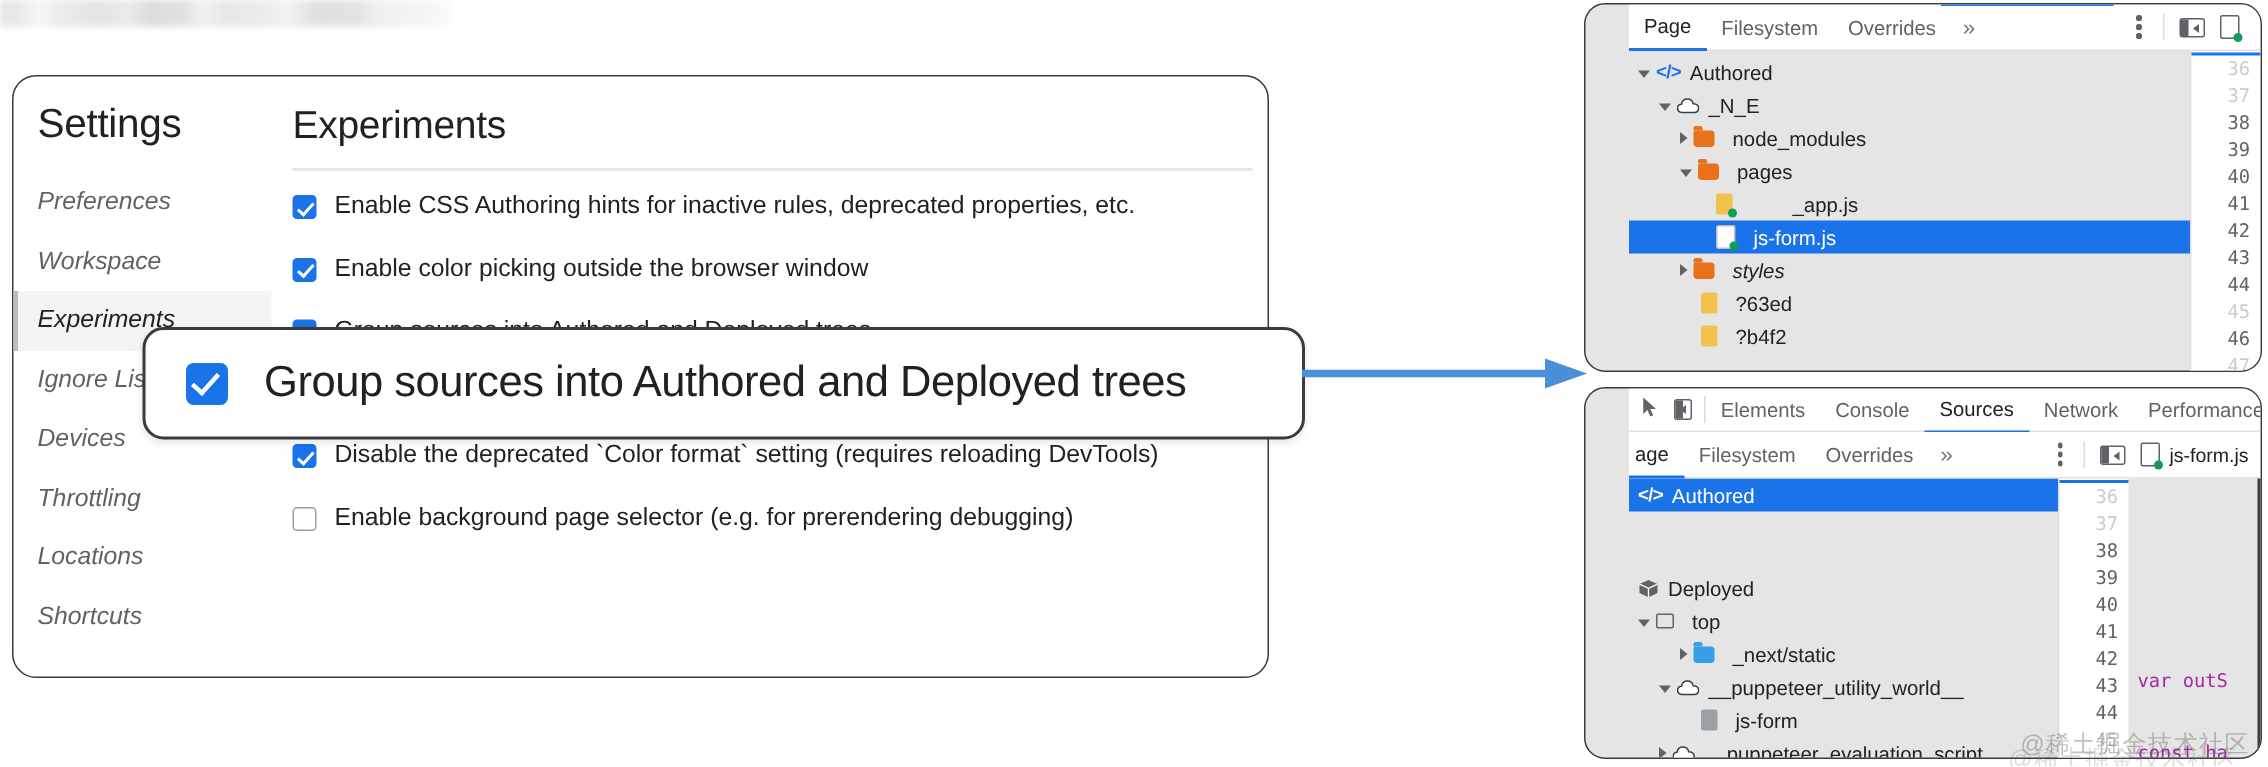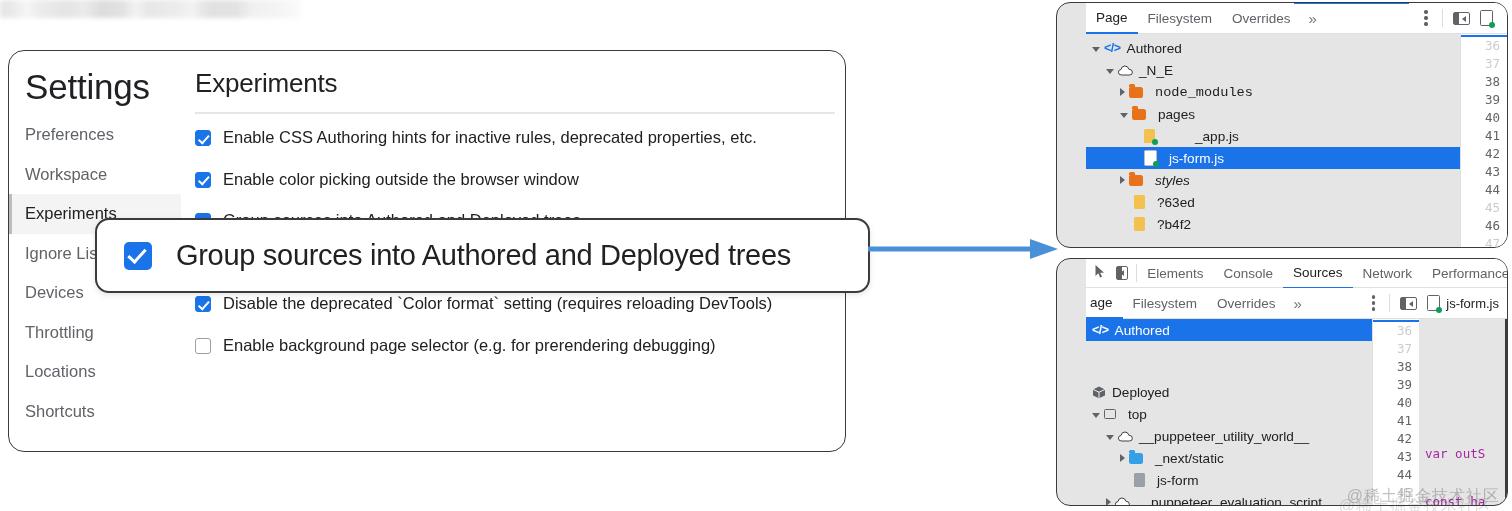--- a/index.html
+++ b/index.html
@@ -43,33 +43,34 @@
     overflow: hidden;
   }
   .settings-sidebar {
     position: absolute;
     left: 0; top: 0;
     width: 172px; height: 100%;
   }
   .settings-title {
     position: absolute;
     left: 16px; top: 16px;
-    font-size: 35px;
+    font-size: 27px;
     color: #202124;
     letter-spacing: -0.2px;
   }
   .nav-list { position: absolute; left: 0; top: 64px; width: 172px; }
   .nav-item {
     height: 39.5px;
     line-height: 39.5px;
     padding-left: 16px;
     font-size: 16.5px;
     color: #5f6368;
     white-space: nowrap;
     box-sizing: border-box;
+    font-style: italic;
   }
   .nav-item.selected {
     background: #f4f4f4;
     color: #202124;
     border-left: 3px solid #bdbdbd;
     padding-left: 13px;
   }
 
   .settings-content {
     position: absolute;
@@ -488,21 +489,21 @@
               </svg>
           </span>
           <span>_N_E</span>
         </div>
 
         <div class="trow" style="padding-left:34px;">
           <span class="tri right"></span>
           <span class="ico">
               <span class="ico-folder"></span>
             </span>
-          <span style="margin-left:6px;font-family:Liberation Mono, monospace;">node_modules</span>
+          <span style="margin-left:6px;">node_modules</span>
         </div>
 
         <div class="trow" style="padding-left:34px;">
           <span class="tri down"></span>
           <span class="ico">
               <span class="ico-folder"></span>
             </span>
           <span style="margin-left:6px;">pages</span>
         </div>
 
@@ -619,36 +620,36 @@
         </div>
 
         <div class="trow" style="padding-left:6px;">
           <span class="tri down"></span>
           <span class="ico">
               <span class="ico-frame"></span>
             </span>
           <span style="margin-left:6px;">top</span>
         </div>
 
+        <div class="trow" style="padding-left:34px;">
+          <span class="tri right"></span>
+          <span class="ico">
+              <span class="ico-folder blue"></span>
+            </span>
+          <span style="margin-left:6px;">_next/static</span>
+        </div>
+
         <div class="trow" style="padding-left:20px;">
           <span class="tri down"></span>
           <span class="ico ico-cloud">
             <svg width="15" height="11" viewBox="0 0 15 11">
                 <path d="M3.6 10 Q0.4 10 0.4 7.2 Q0.4 4.8 3 4.5 Q3.6 1 6.9 1 Q10.1 1 10.8 4.2 Q14.4 4.4 14.4 7.2 Q14.4 10 11.4 10 Z" fill="#fff" stroke="#3c4043" stroke-width="1"></path>
               </svg>
           </span>
           <span>__puppeteer_utility_world__</span>
-        </div>
-
-        <div class="trow" style="padding-left:34px;">
-          <span class="tri right"></span>
-          <span class="ico">
-              <span class="ico-folder blue"></span>
-            </span>
-          <span style="margin-left:6px;">_next/static</span>
         </div>
 
         <div class="trow" style="padding-left:48px;">
           <span class="ico">
               <span class="ico-doc gray"></span>
             </span>
           <span style="margin-left:6px;">js-form</span>
         </div>
 
         <div class="trow" style="padding-left:20px;">

